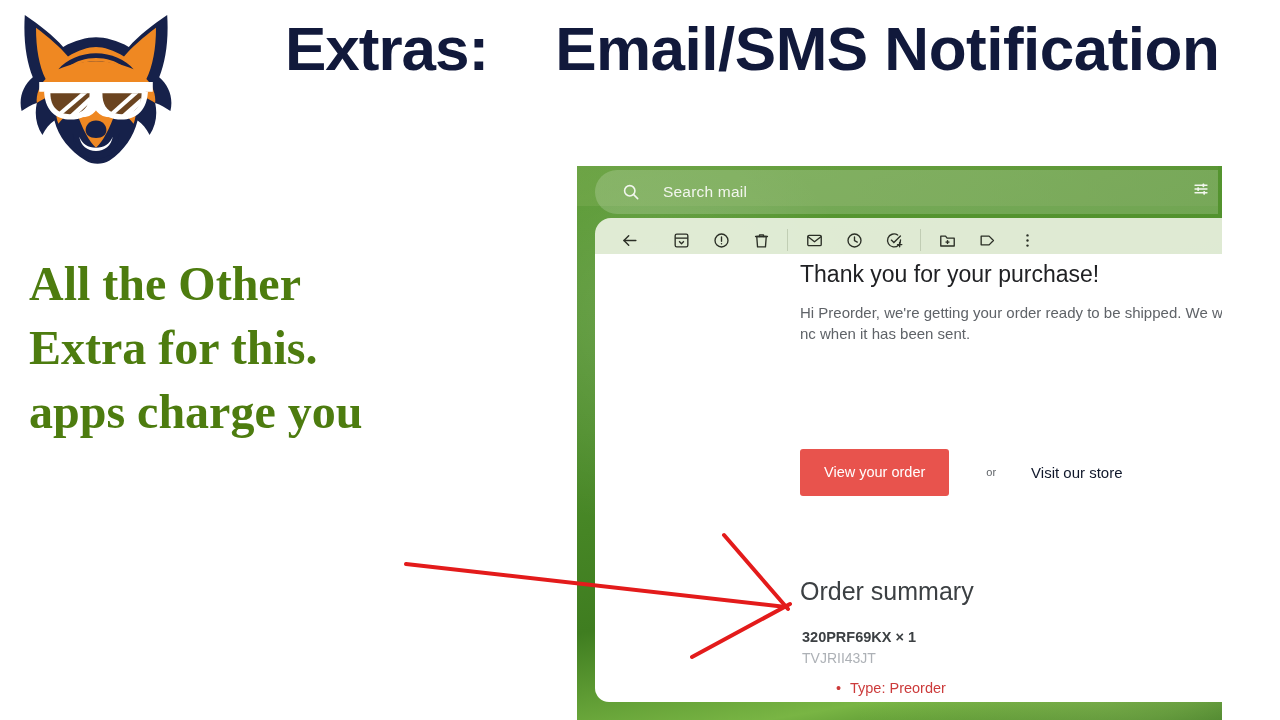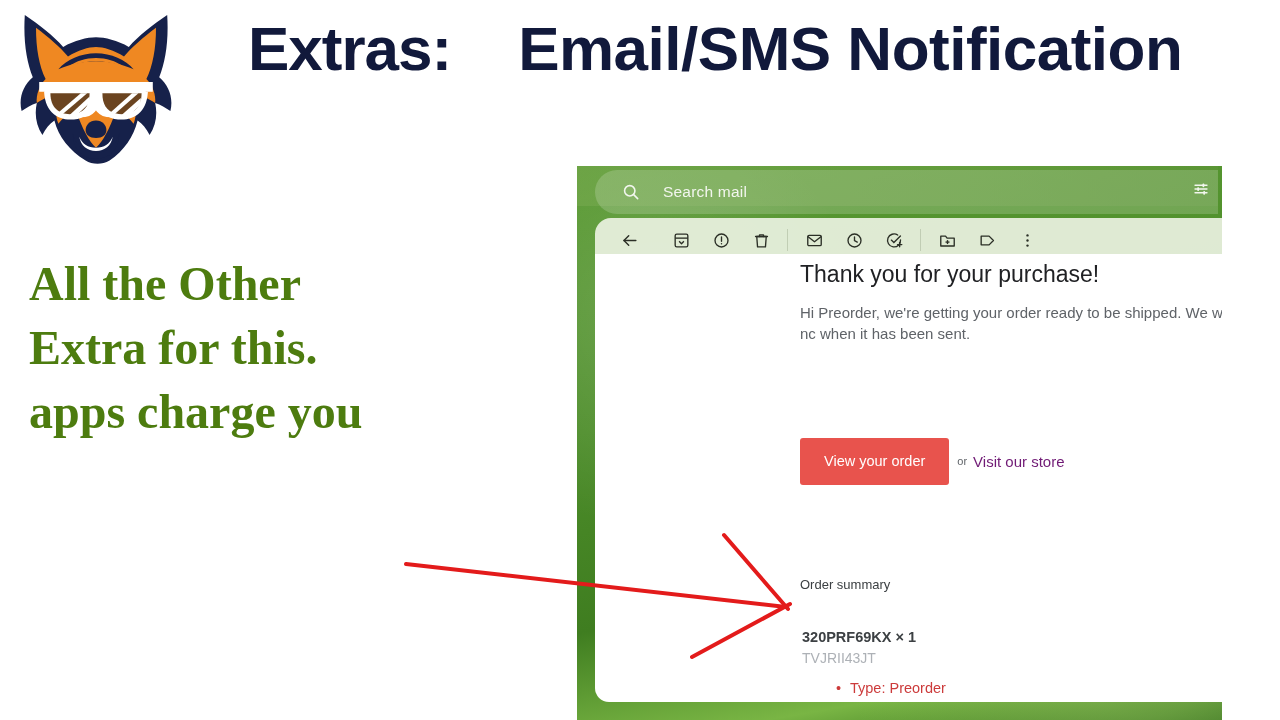--- a/index.html
+++ b/index.html
@@ -30,21 +30,21 @@
     top: 10px;
     width: 1000px;
     font-family: "Liberation Sans", sans-serif;
     font-weight: bold;
     font-size: 62px;
     line-height: 78px;
     letter-spacing: -0.5px;
     color: #11193b;
     white-space: nowrap;
   }
-  .slide-title .title-lead { letter-spacing: -1px; }
+  .slide-title .title-lead { letter-spacing: -1px; margin-left: 37px; }
 
   
   .slide-body {
     position: absolute;
     left: 29px;
     top: 252px;
     width: 410px;
     font-family: "Liberation Serif", serif;
     font-weight: bold;
     font-size: 48px;
@@ -173,52 +173,53 @@
     left: 0px;
     top: 48px;
     width: 440px;
     font-size: 15px;
     line-height: 21px;
     color: #5f6368;
   }
   .email-btn-row {
     position: absolute;
     left: 0px;
-    top: 184px;
+    top: 195px;
     display: flex;
     align-items: center;
+    gap: 29px;
   }
   .email-btn {
     background: #e8534d;
     color: #ffffff;
     font-size: 14.5px;
     padding: 16px 24px;
     border: none;
     border-radius: 3px;
     line-height: 1;
     cursor: pointer;
   }
   .email-or {
     margin-left: 8px;
     font-size: 11px;
     color: #5f6368;
   }
   .email-link {
     margin-left: 6px;
     font-size: 15px;
-    color: #701a75;
+    color: #0f172a;
     text-decoration: none;
     cursor: pointer;
   }
 
   .email-h2 {
     position: absolute;
     left: 0px;
     top: 323px;
-    font-size: 13px;
+    font-size: 25px;
     color: #3c4043;
     white-space: nowrap;
   }
   .order-line-title {
     position: absolute;
     left: 2px;
     top: 375px;
     font-size: 14.5px;
     font-weight: bold;
     color: #3c4043;

